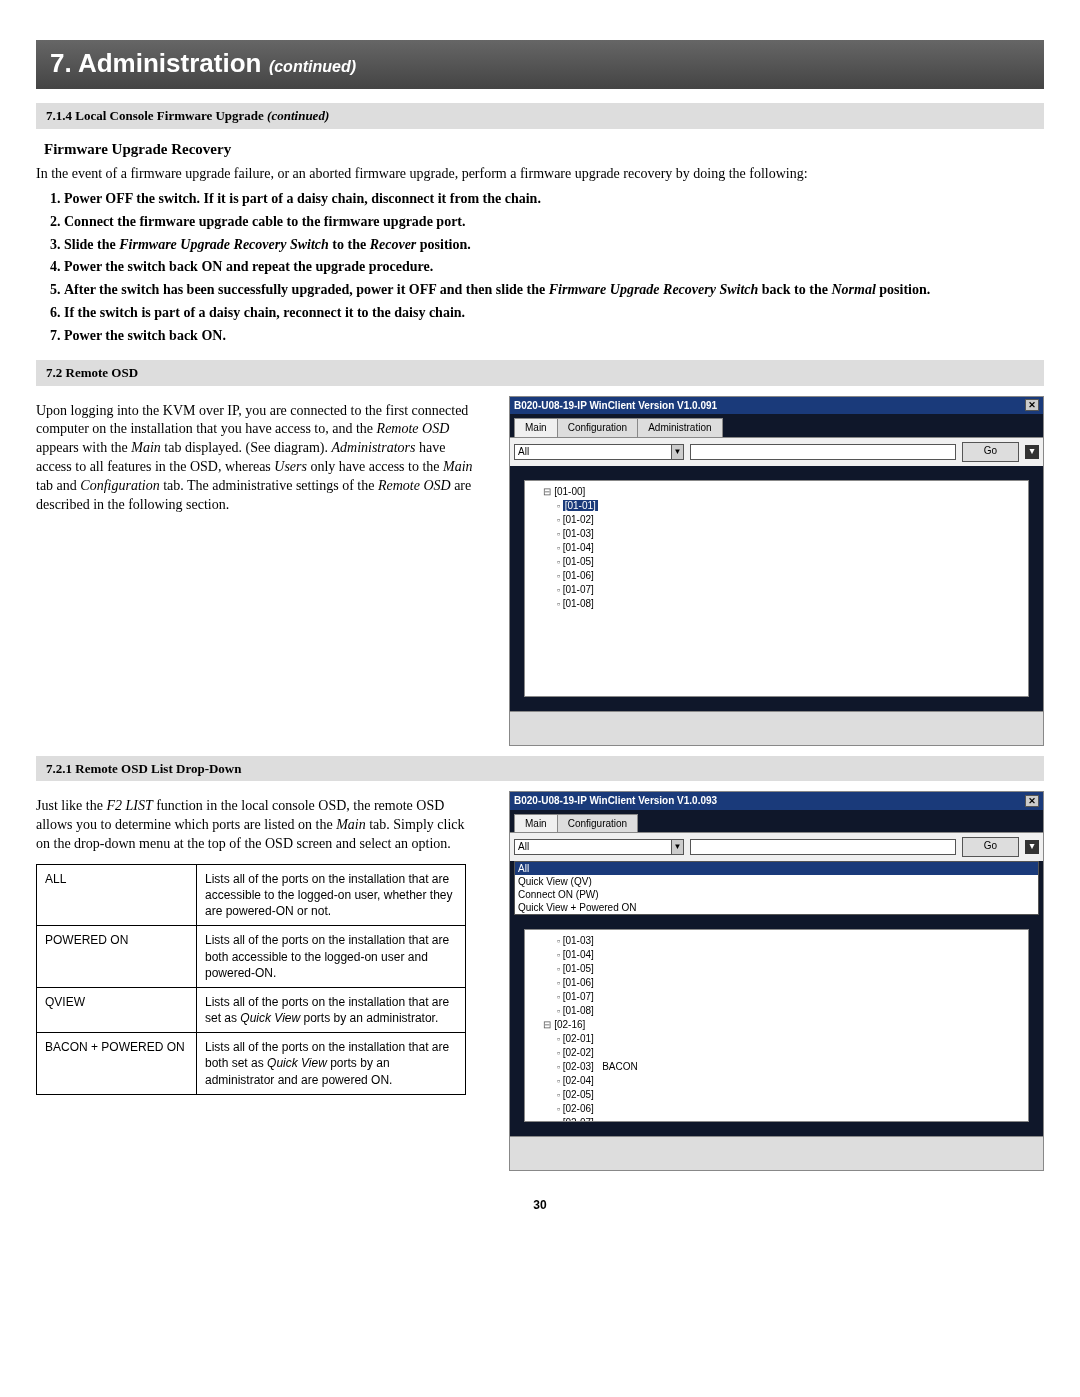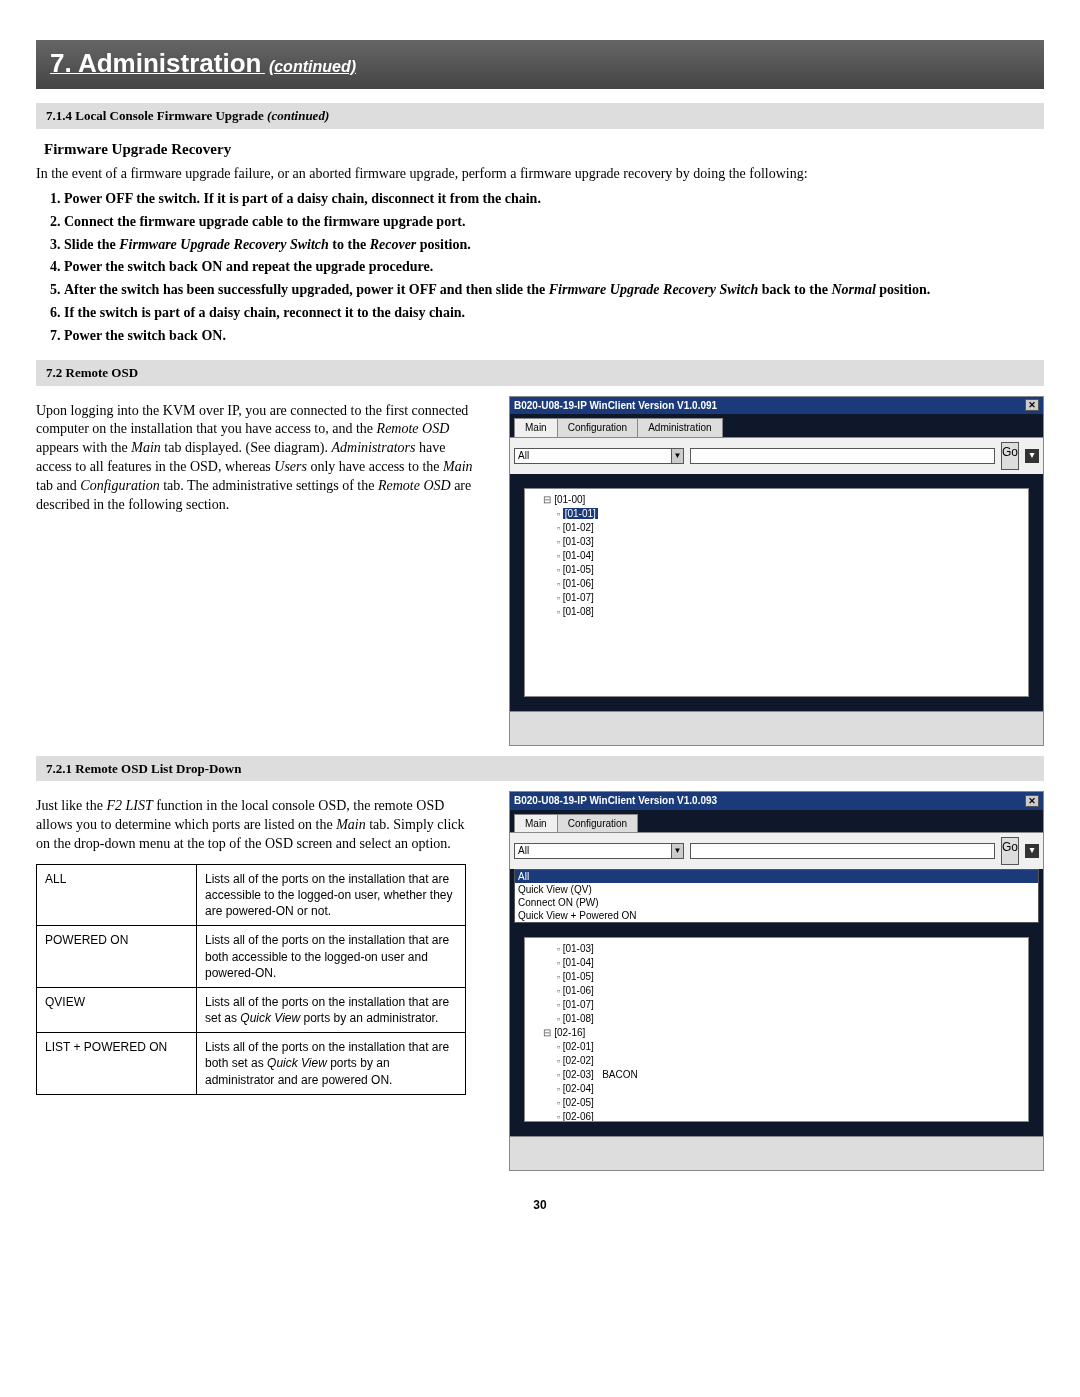--- a/index.html
+++ b/index.html
@@ -12,21 +12,20 @@
     color: #000;
     background: #fff;
     width: 1080px;
   }
   .chapter-bar {
     background: #555;
     background: linear-gradient(#666,#444);
     color: #fff;
     padding: 6px 14px 8px;
     margin-bottom: 14px;
-    text-decoration: underline;
   }
   .chapter-bar .title {
     font-family: Arial, Helvetica, sans-serif;
     font-weight: bold;
     font-size: 26px;
     display: inline;
   }
   .chapter-bar .cont {
     font-family: Arial, Helvetica, sans-serif;
     font-style: italic;
@@ -147,23 +146,23 @@
     height: 16px;
     font-size: 10px;
     padding: 1px 3px;
   }
   .combo { width: 170px; display: flex; justify-content: space-between; align-items:center;}
   .combo-arrow { background:#ccc; border-left:1px solid #555; width:12px; text-align:center; font-size:8px; margin:-1px -3px -1px 0; height:14px; line-height:14px;}
   .textbox { flex: 1; }
   .go-btn {
     border: 1px solid #555;
     background: #ddd;
-    padding: 1px 0;
-    height: 28px;
-    font-size: 12px;
+    padding: 1px 21px;
+    height: 20px;
+    font-size: 10px;
   }
   .menu-drop {
     background:#333; color:#fff; width:14px; height:14px; text-align:center; line-height:12px; font-size:10px;
   }
   .tree-area {
     background: #fff;
     border: 1px solid #888;
     margin: 14px;
     flex: 1;
     padding: 4px;
@@ -304,21 +303,21 @@
       </tr>
       <tr>
         <td>POWERED ON</td>
         <td>Lists all of the ports on the installation that are both accessible to the logged-on user and powered-ON.</td>
       </tr>
       <tr>
         <td>QVIEW</td>
         <td><span>Lists all of the ports on the installation that are set as </span><span class="desc-italic">Quick View</span><span> ports by an administrator.</span></td>
       </tr>
       <tr>
-        <td>LIST + POWERED ON</td>
+        <td>BACON + POWERED ON</td>
         <td><span>Lists all of the ports on the installation that are both set as </span><span class="desc-italic">Quick View</span><span> ports by an administrator and are powered ON.</span></td>
       </tr>
     </tbody>
       </table>
   </div>
   <div class="right">
     <div class="win win2">
       <div class="titlebar">
         <span>B020-U08-19-IP WinClient Version V1.0.093</span>
         <span class="x">✕</span>

